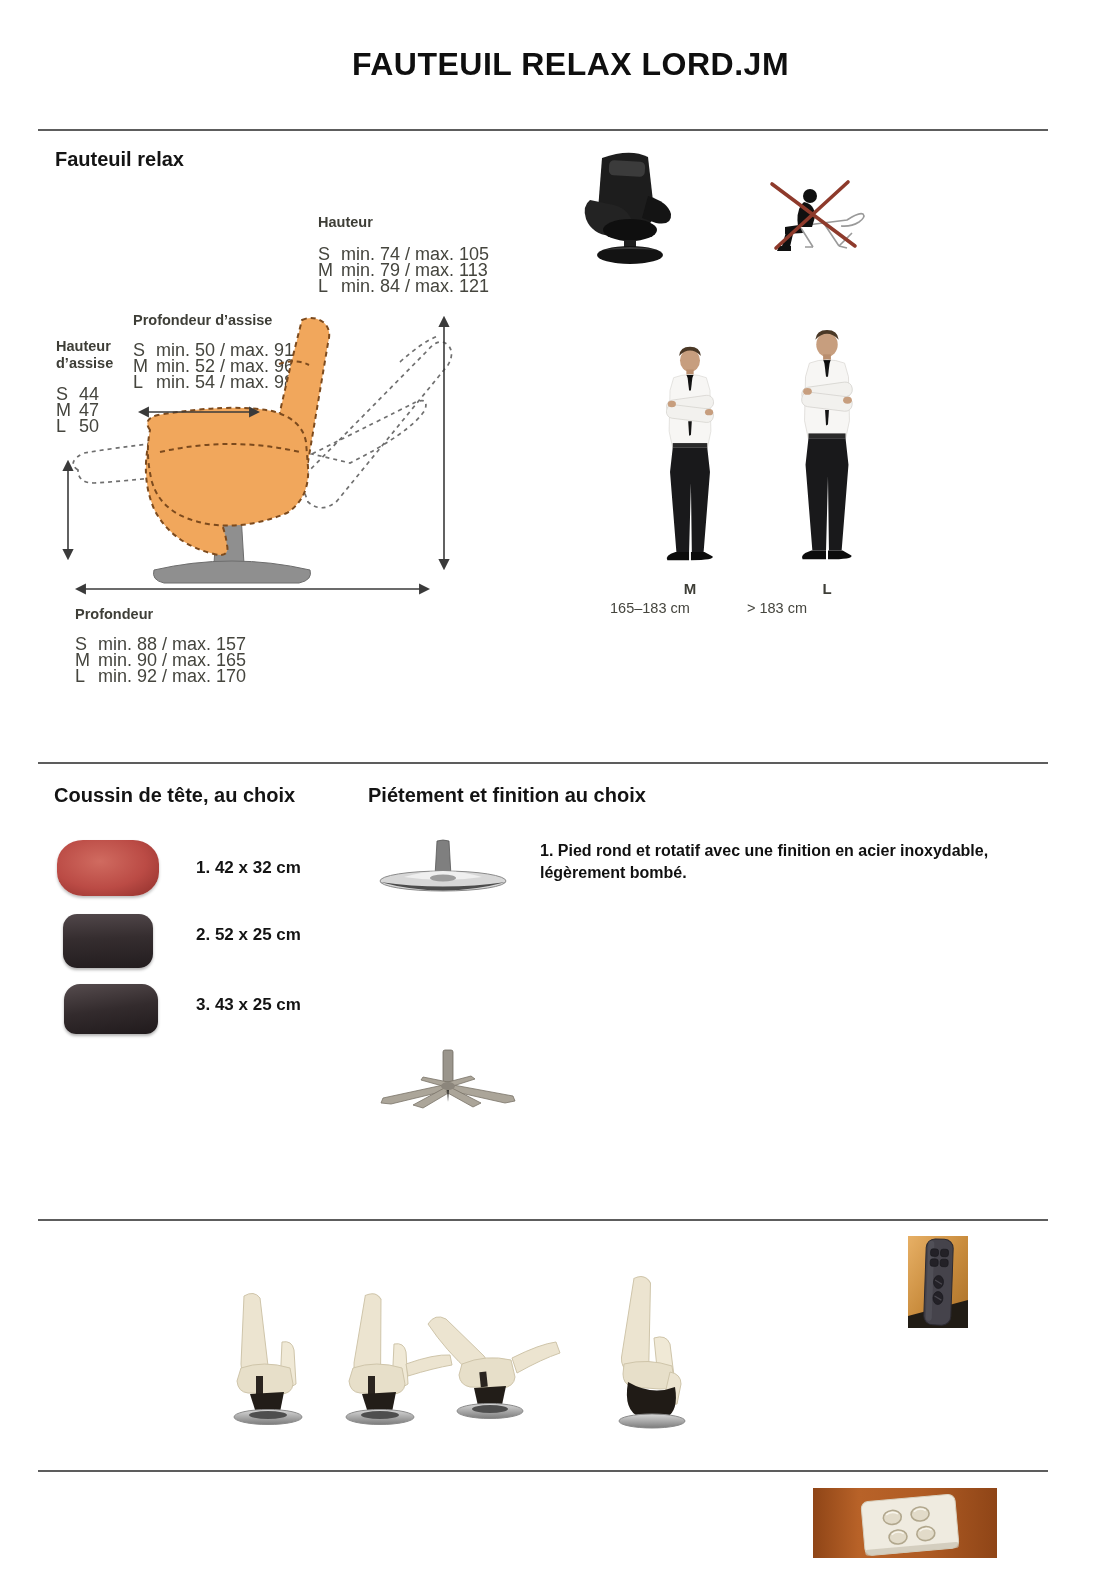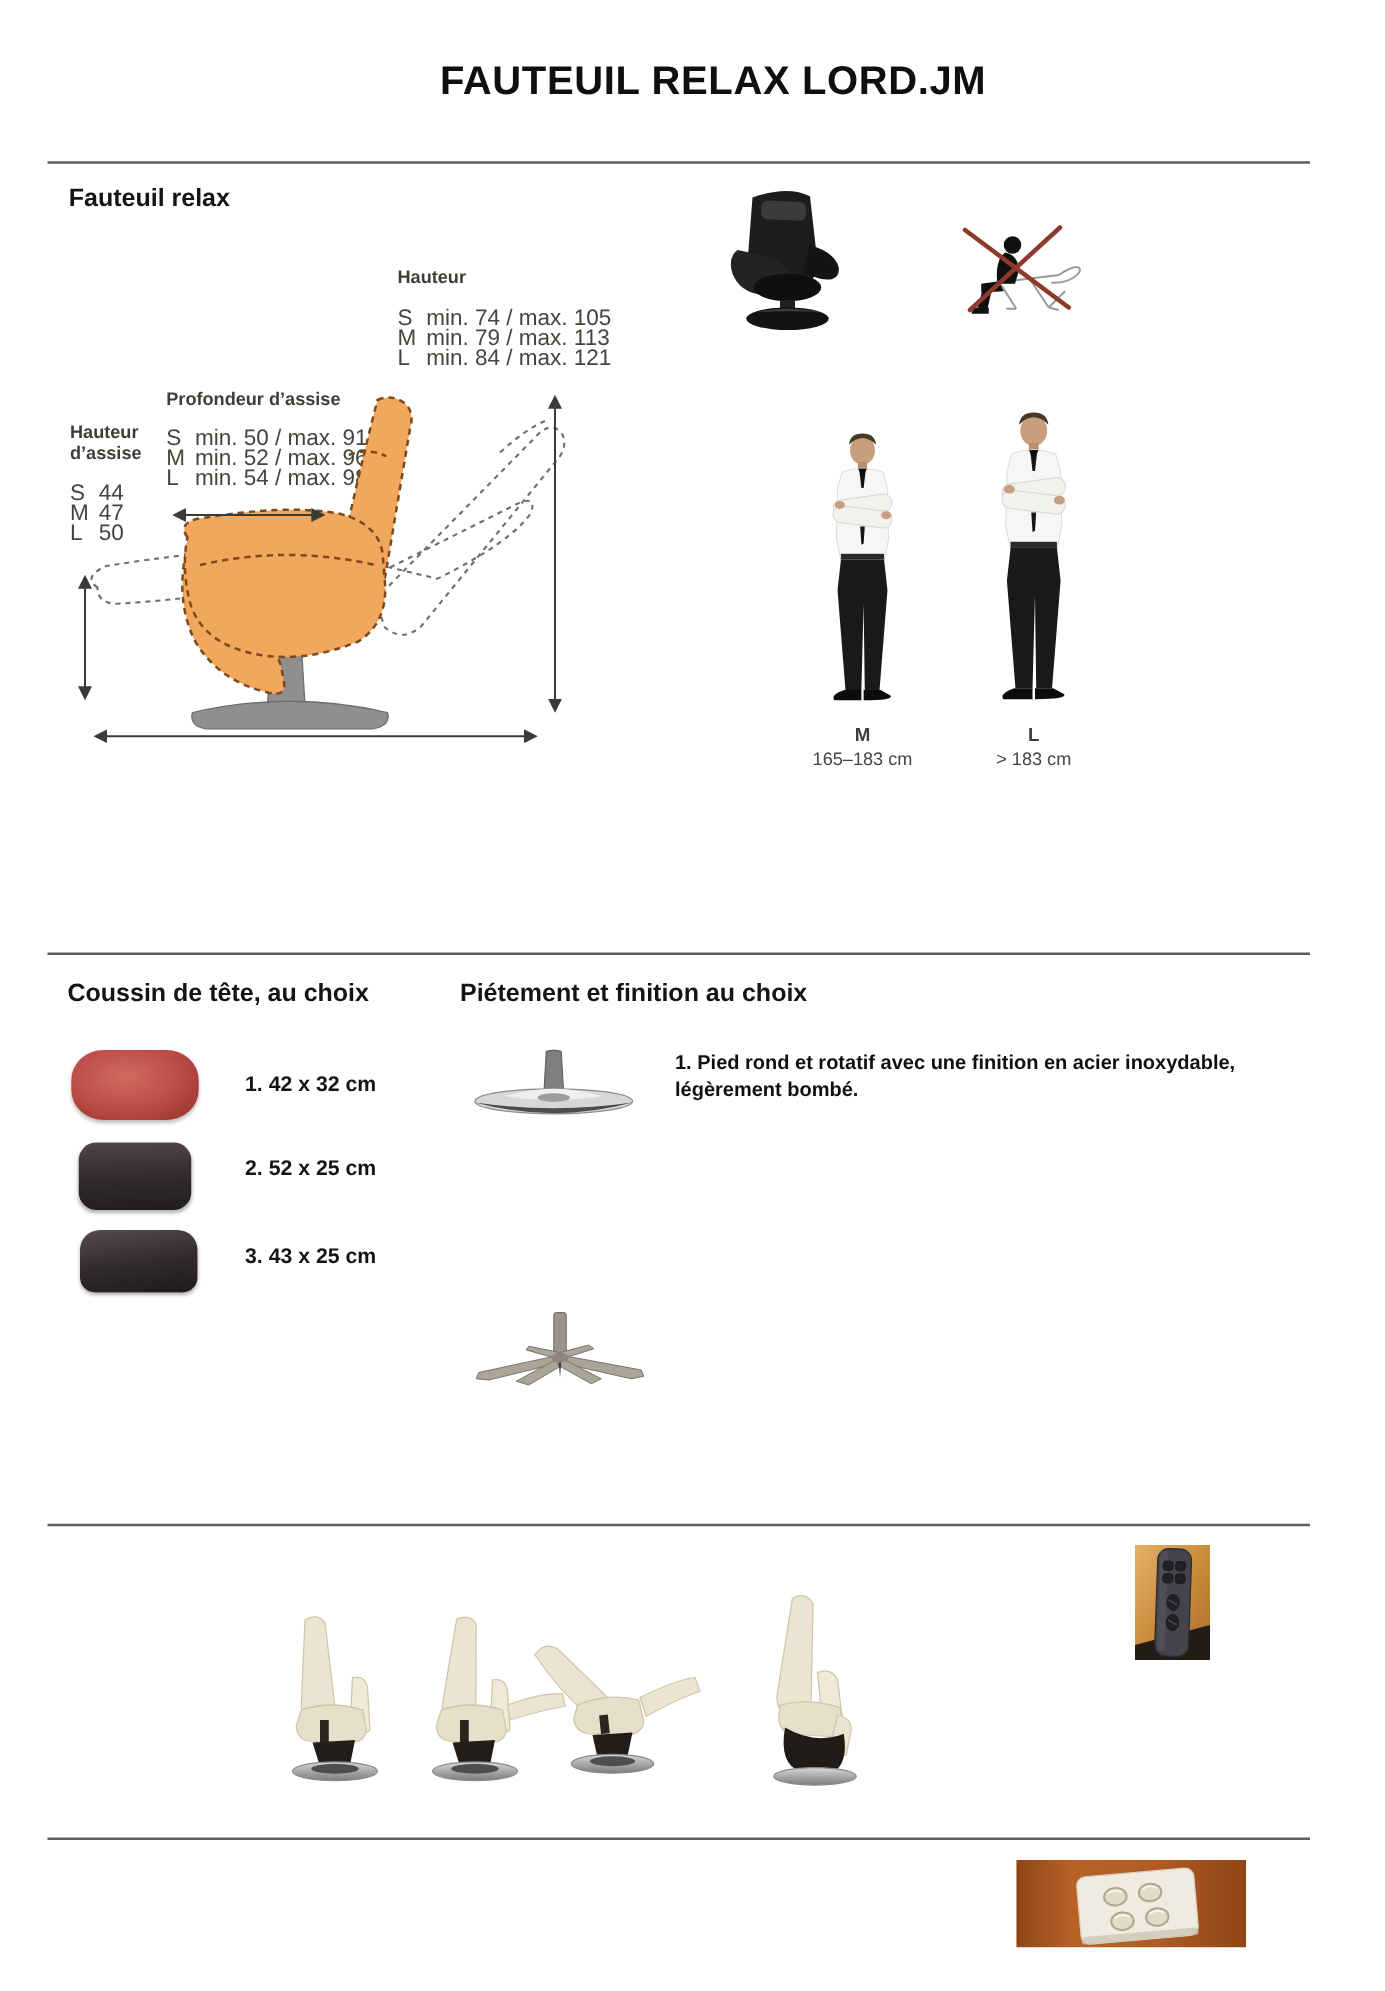--- a/index.html
+++ b/index.html
@@ -7,21 +7,21 @@
         font-family:"Liberation Sans",sans-serif;color:#1a1a1a;overflow:hidden;padding-left:33px;}
   .abs{position:absolute;}
   .divider{position:absolute;left:38px;width:1010px;height:2px;background:#5d5d5d;}
   .doc-title{position:absolute;left:0;top:46px;width:100%;text-align:center;
              font-size:32px;font-weight:bold;color:#0f0f0f;letter-spacing:.5px;}
   .sec-heading{position:absolute;font-weight:bold;font-size:20px;color:#141414;white-space:nowrap;text-align:right;}
   .dimlabel{font-weight:bold;font-size:14.5px;color:#3e3e37;line-height:17px;white-space:pre-line;}
   .dimrows{font-size:18px;color:#45453e;line-height:16px;white-space:nowrap;}
   .dimrow .sz{display:inline-block;width:23px;}
   .size-cap{position:absolute;font-weight:bold;font-size:15px;color:#3e3e37;text-align:center;width:120px;}
-  .size-range{position:absolute;font-size:14.5px;color:#45453e;text-align:center;width:160px;}
+  .size-range{position:absolute;font-size:14.5px;color:#45453e;text-align:left;width:160px;}
   .cushion-label{position:absolute;font-weight:bold;font-size:17px;color:#141414;white-space:nowrap;text-align:center;}
   .foot-desc{position:absolute;font-weight:bold;font-size:16px;color:#101010;line-height:22px;white-space:pre-line;}
   .cushion{position:absolute;}
   .cushion-red{width:102px;height:56px;border-radius:26px/24px;
      background:radial-gradient(ellipse at 42% 38%, #d06b60 0%, #bb4b45 55%, #8f2f2b 100%);
      box-shadow:0 2px 3px rgba(0,0,0,.25);}
   .cushion-dark{width:90px;height:54px;border-radius:14px;
      background:linear-gradient(178deg,#51474a 0%, #352d2f 45%, #231d1f 100%);
      box-shadow:0 2px 3px rgba(0,0,0,.3);}
   .cushion-dark.c3{width:94px;height:50px;border-radius:16px 16px 12px 12px;
@@ -124,20 +124,28 @@
     </g>
 
     <g stroke="#3a3a3a" stroke-width="1.6">
       <line x1="394" y1="16" x2="394" y2="266" marker-start="url(#arr)" marker-end="url(#arr)"></line>
       <line x1="18" y1="160" x2="18" y2="256" marker-start="url(#arr)" marker-end="url(#arr)"></line>
       <line x1="27" y1="287" x2="378" y2="287" marker-start="url(#arr)" marker-end="url(#arr)"></line>
       <line x1="90" y1="110" x2="208" y2="110" marker-start="url(#arr)" marker-end="url(#arr)"></line>
     </g>
   </svg>
 
+  <div class="abs" style="left:75px;top:606px">
+    <div class="dimlabel">Profondeur</div>
+    <div class="dimrows" style="margin-top:13px">
+      <div class="dimrow"><span class="sz">S</span><span>min. 88 / max. 157</span></div>
+      <div class="dimrow"><span class="sz">M</span><span>min. 90 / max. 165</span></div>
+      <div class="dimrow"><span class="sz">L</span><span>min. 92 / max. 170</span></div>
+    </div>
+  </div>
 
   <svg width="0" height="0" style="position:absolute">
     <symbol id="man-figure" viewBox="0 0 90 250">
       <ellipse cx="45" cy="17" rx="11" ry="12.5" fill="#c79e7e"></ellipse>
       <path d="M33,12 Q34,2 45,2 Q56,2 57,12 Q51,6 45,6 Q39,6 33,12 Z" fill="#4a3826"></path>
       <rect x="41" y="27" width="8" height="7" fill="#b98e6e"></rect>
       <path d="M27,36 Q45,29 63,36 L67,50 L68,95 L64,114 L26,114 L22,95 L23,50 Z" fill="#f7f6f4" stroke="#dbd9d5" stroke-width="0.8"></path>
       <path d="M42,33 L48,33 L46,50 L44,50 Z" fill="#141414"></path>
       <path d="M41,33 L49,33 L45,40 Z" fill="#0c0c0c"></path>
       <g fill="#f2f1ee" stroke="#d5d3cf" stroke-width="0.8">

